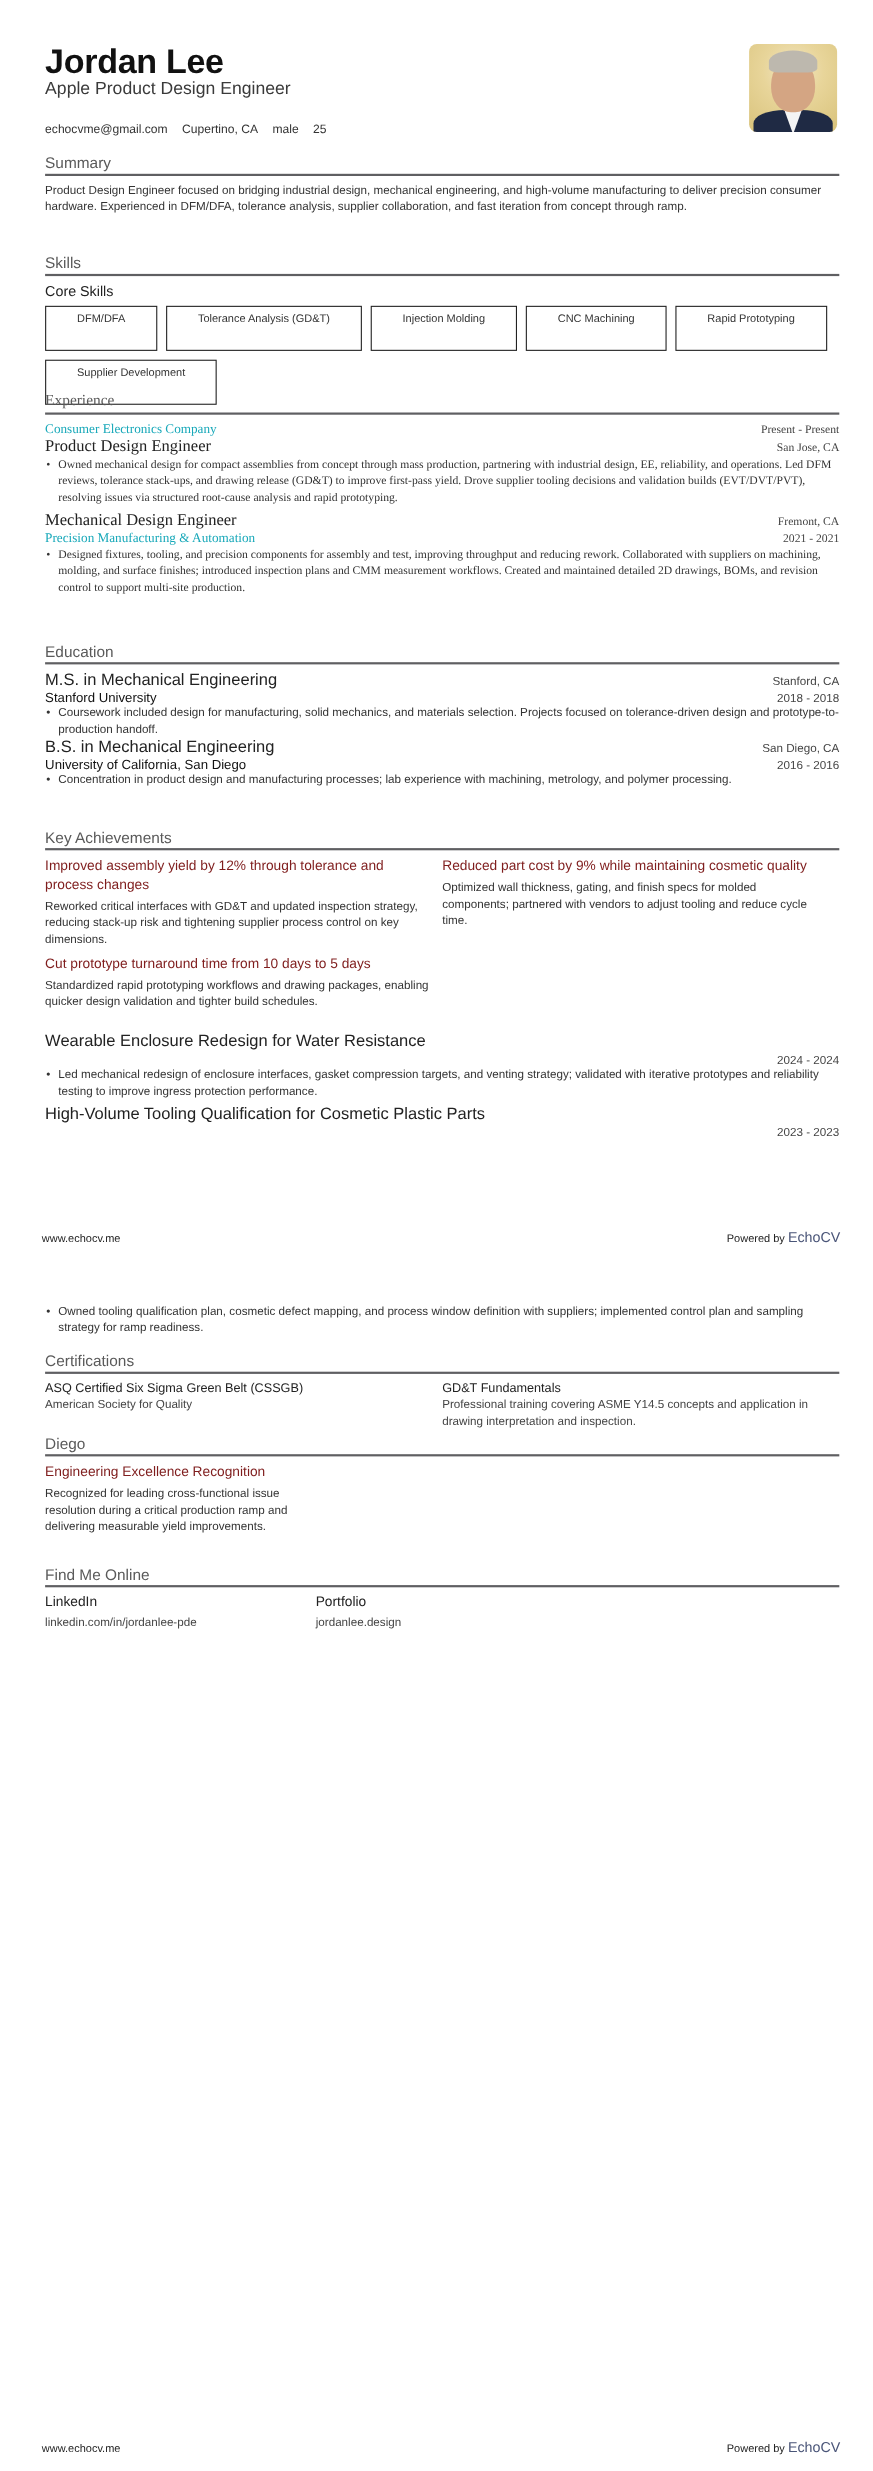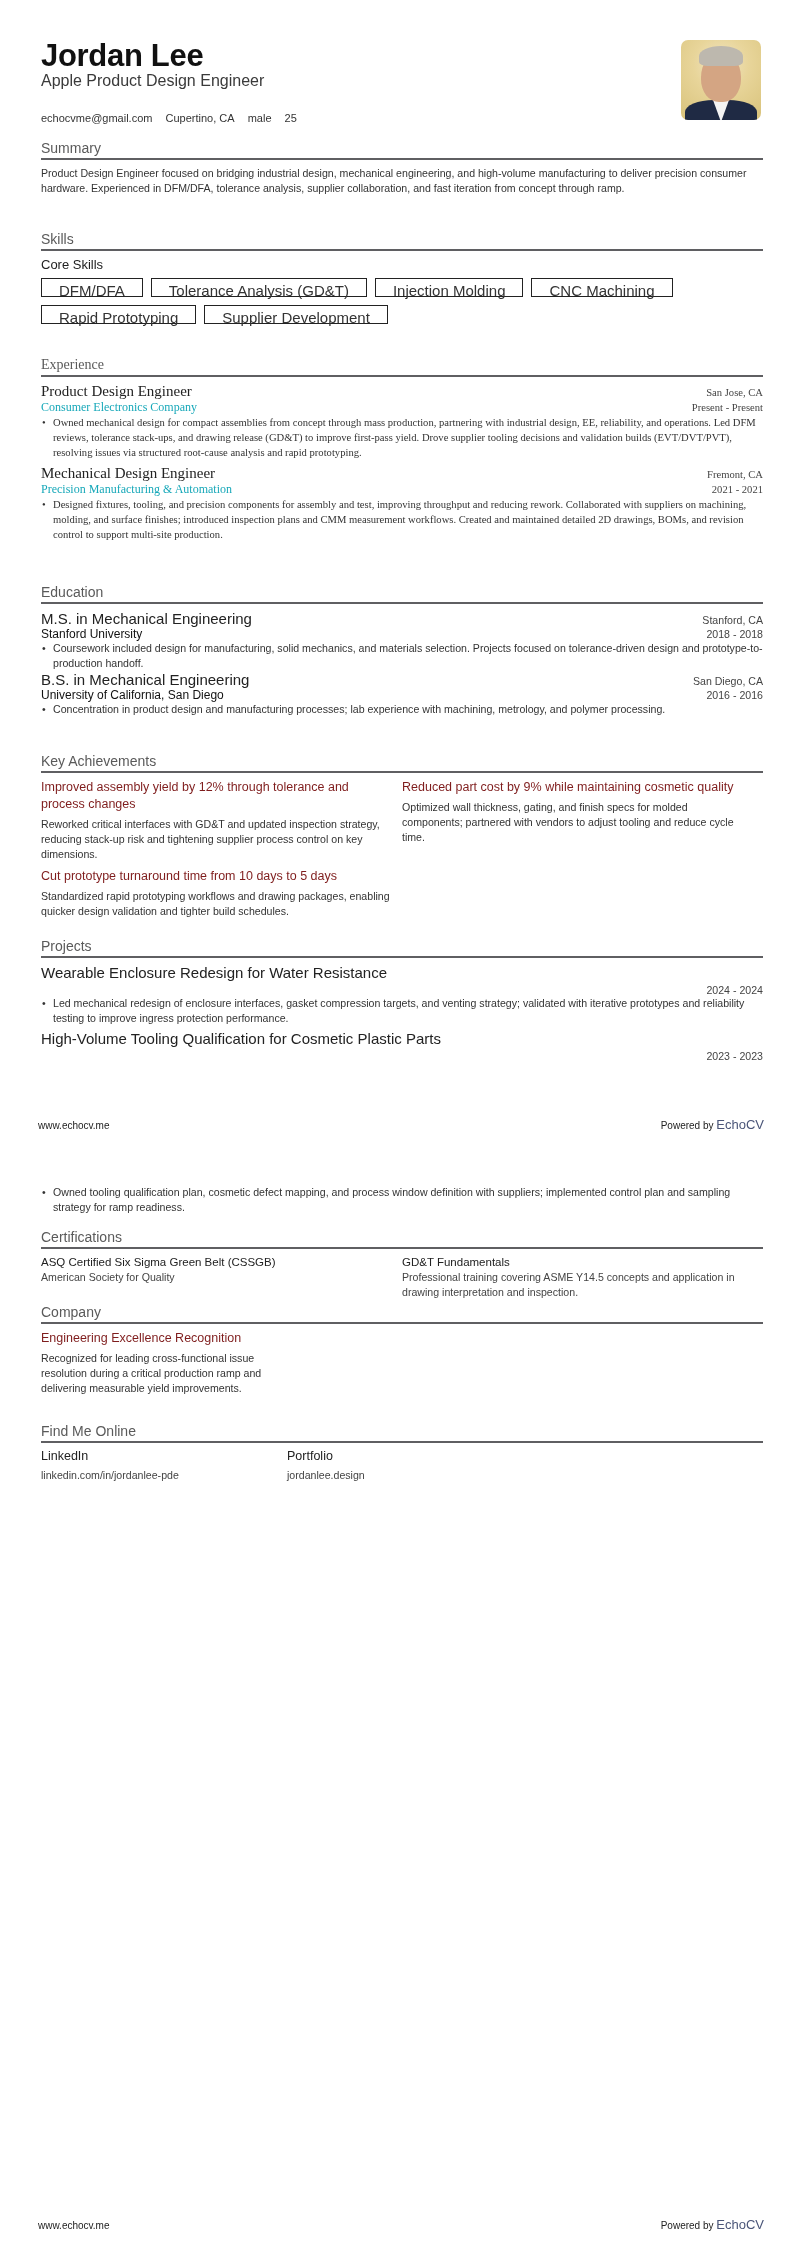--- a/index.html
+++ b/index.html
@@ -30,21 +30,21 @@
   .job-title { font-size: 15px; color: #222; }
   .meta { font-size: 10.6px; color: #444; }
   .company { font-size: 12px; }
   .school { font-size: 12px; color: #111; }
   ul.bullets { list-style: none; }
   ul.bullets li { position: relative; padding-left: 12px; font-size: 10.6px; line-height: 15px; color: #333; }
   ul.bullets li::before { content: "•"; position: absolute; left: 1px; top: 0; color: #333; }
 
   .skill-group { font-size: 13px; color: #222; margin-bottom: 6px; }
   .chips { display: flex; flex-wrap: wrap; gap: 8px 8px; }
-  .chip { border: 1.3px solid #222; font-size: 15px; color: #333; padding: 5px 17px; height: 19px; line-height: 13px; }
+  .chip { border: 1.3px solid #222; font-size: 10px; color: #333; padding: 5px 28px; height: 41px; line-height: 13px; }
 
   .grid2 { display: flex; flex-wrap: wrap; }
   .grid2 .cell { width: 50%; padding-right: 12px; margin-bottom: 6px; }
   .ach-title { font-size: 12.5px; line-height: 17px; color: #7f1d1d; margin-bottom: 4px; }
   .ach-desc { font-size: 10.6px; line-height: 15px; color: #333; }
 
   .cert-name { font-size: 11.5px; color: #222; line-height: 15px; }
   .cert-sub { font-size: 10.6px; color: #444; line-height: 15px; }
 
   .footer { position: absolute; left: 38px; width: 726px; display: flex; justify-content: space-between; align-items: baseline; font-size: 10px; color: #222; }
@@ -84,26 +84,26 @@
       <div class="chip">CNC Machining</div>
       <div class="chip">Rapid Prototyping</div>
       <div class="chip">Supplier Development</div>
     </div>
   </div>
 
   <div class="content" style="top:357px;font-family:Liberation Serif, serif;">
     <div class="section-title">Experience</div>
     <div style="margin-bottom:5px;">
       <div class="row">
+        <div class="company accent">Consumer Electronics Company</div>
+        <div class="meta">Present - Present</div>
+      </div>
+      <div class="row">
         <div class="job-title">Product Design Engineer</div>
         <div class="meta">San Jose, CA</div>
-      </div>
-      <div class="row">
-        <div class="company accent">Consumer Electronics Company</div>
-        <div class="meta">Present - Present</div>
       </div>
       <ul class="bullets">
           <li>Owned mechanical design for compact assemblies from concept through mass production, partnering with industrial design, EE, reliability, and operations. Led DFM reviews, tolerance stack-ups, and drawing release (GD&amp;T) to improve first-pass yield. Drove supplier tooling decisions and validation builds (EVT/DVT/PVT), resolving issues via structured root-cause analysis and rapid prototyping.</li>
         </ul>
     </div>
     <div>
       <div class="row">
         <div class="job-title">Mechanical Design Engineer</div>
         <div class="meta">Fremont, CA</div>
       </div>
@@ -159,21 +159,20 @@
         <div class="ach-desc">Optimized wall thickness, gating, and finish specs for molded components; partnered with vendors to adjust tooling and reduce cycle time.</div>
       </div>
       <div class="cell">
         <div class="ach-title">Cut prototype turnaround time from 10 days to 5 days</div>
         <div class="ach-desc">Standardized rapid prototyping workflows and drawing packages, enabling quicker design validation and tighter build schedules.</div>
       </div>
     </div>
   </div>
 
   <div class="content" style="top:938px;">
-    <div class="section-title">Projects</div>
     <div style="margin-bottom:4px;">
       <div class="job-title">Wearable Enclosure Redesign for Water Resistance</div>
       <div class="meta" style="text-align:right; margin-top:3px;">2024 - 2024</div>
       <ul class="bullets">
           <li>Led mechanical redesign of enclosure interfaces, gasket compression targets, and venting strategy; validated with iterative prototypes and reliability testing to improve ingress protection performance.</li>
         </ul>
     </div>
     <div>
       <div class="job-title">High-Volume Tooling Qualification for Cosmetic Plastic Parts</div>
       <div class="meta" style="text-align:right; margin-top:3px;">2023 - 2023</div>
@@ -201,21 +200,21 @@
         <div class="cert-sub">American Society for Quality</div>
       </div>
       <div class="cell">
         <div class="cert-name">GD&amp;T Fundamentals</div>
         <div class="cert-sub">Professional training covering ASME Y14.5 concepts and application in drawing interpretation and inspection.</div>
       </div>
     </div>
   </div>
 
   <div class="content" style="top:181px;">
-    <div class="section-title">Company</div>
+    <div class="section-title">Diego</div>
     <div style="width:240px;">
       <div class="ach-title">Engineering Excellence Recognition</div>
       <div class="ach-desc">Recognized for leading cross-functional issue resolution during a critical production ramp and delivering measurable yield improvements.</div>
     </div>
   </div>
 
   <div class="content" style="top:1297px; top:174px; margin-top:126px;">
     <div class="section-title">Find Me Online</div>
     <div style="display:flex;">
       <div style="width:246px;">

